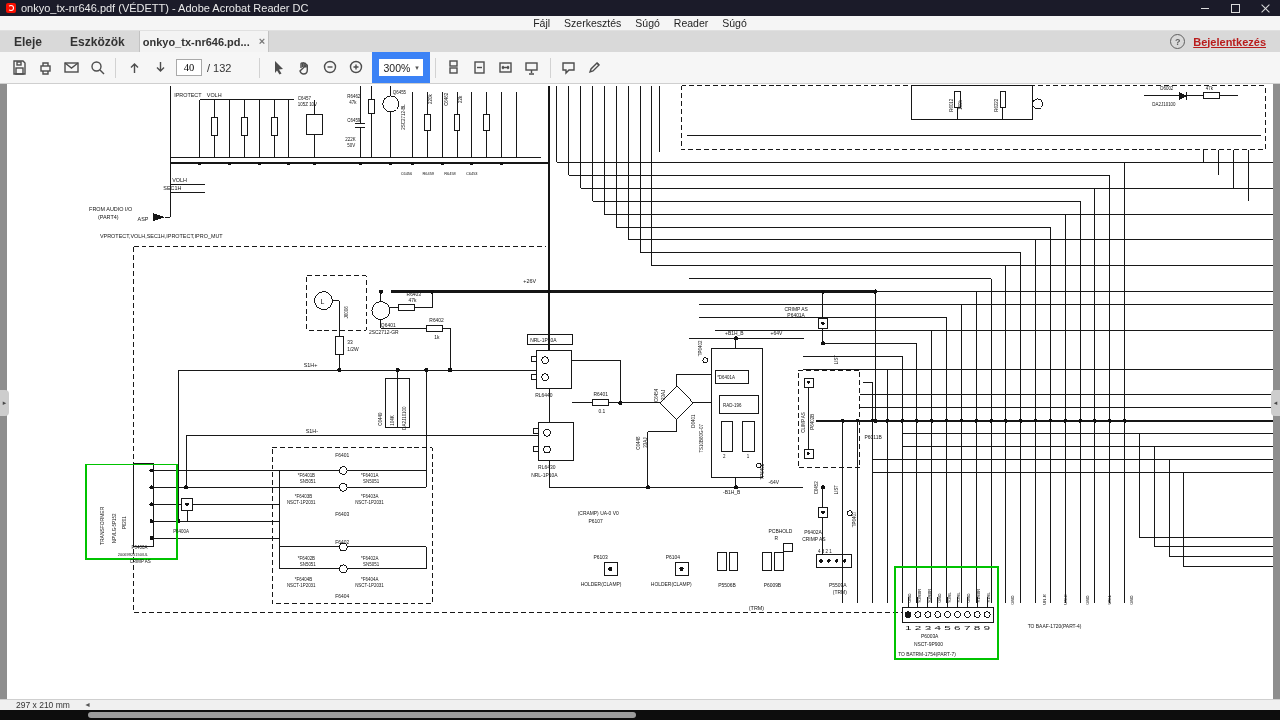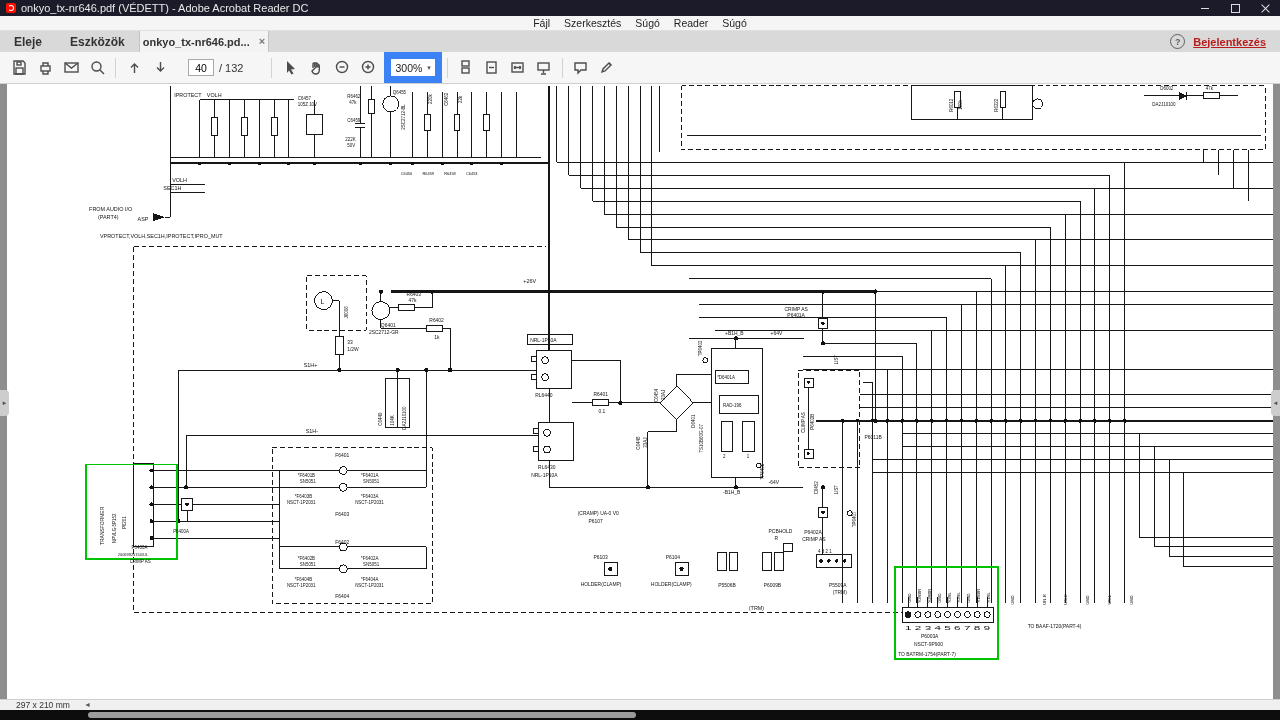--- a/index.html
+++ b/index.html
@@ -36,21 +36,21 @@
               font-size:9px;font-weight:bold;display:flex;align-items:center;justify-content:center;}
   .signin{font-weight:600;color:#b91c1c;font-size:11px;text-decoration:underline;}
 
   
   .toolbar{position:absolute;top:52px;left:0;right:0;height:31px;background:#f6f6f6;border-bottom:1px solid #cfcfcf;
            display:flex;align-items:center;padding-left:6px;}
   .tbtn{width:26px;height:26px;display:flex;align-items:center;justify-content:center;border-radius:3px;}
   .tbtn svg{stroke:#4d4d4d;stroke-width:1.4;fill:none;}
   .sep{width:1px;height:20px;background:#d2d2d2;margin:0 5px;}
   .pagebox{width:24px;height:15px;border:1px solid #a9a9a9;background:#fff;text-align:center;font-size:10.5px;
-           font-family:Liberation Sans, sans-serif;padding:0;margin-left:15px;}
+           font-family:Liberation Serif, serif;padding:0;margin-left:3px;}
   .pagetotal{font-size:11px;color:#333;margin:0 23px 0 5px;}
   .zoombox{height:17px;border:7px solid #3b82f6;background:#fff;display:flex;align-items:center;
            font-size:10.5px;color:#222;padding:0 4px;margin-left:3px;gap:5px;}
   .zoomcaret{font-size:7px;color:#555;}
 
   
   .content{position:absolute;top:84px;left:0;right:0;bottom:20px;background:#8e8e8e;padding:0 7px;box-sizing:border-box;}
   .page{width:100%;height:100%;background:#fff;position:relative;overflow:hidden;}
   .page svg{position:absolute;inset:0;width:100%;height:100%;}
   .ltoggle,.rtoggle{position:absolute;top:390px;width:9px;height:26px;background:#cdcdcd;color:#4a4a4a;

